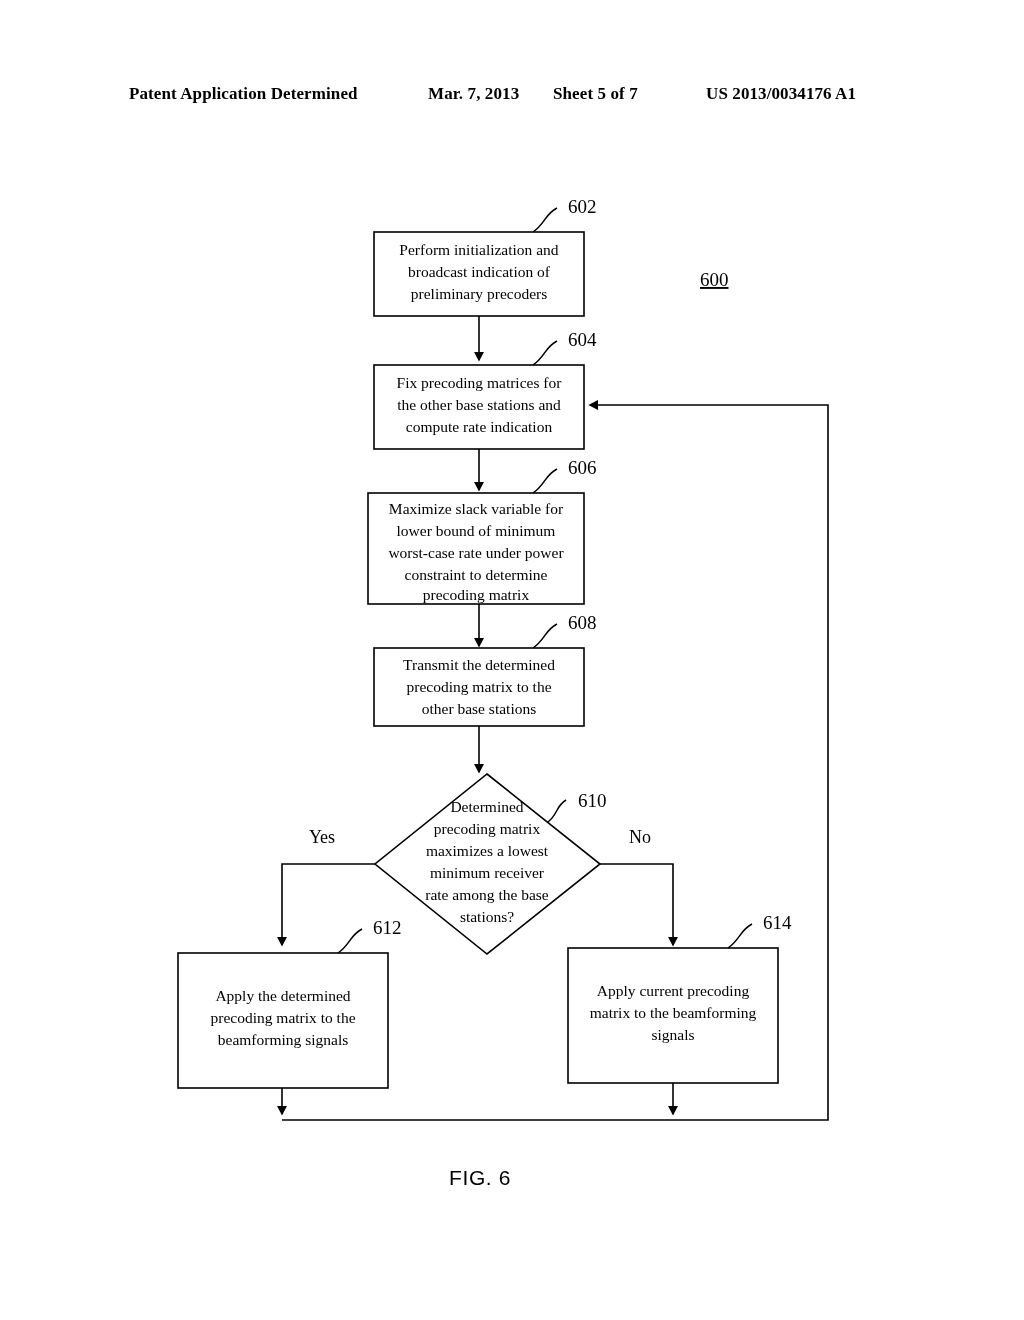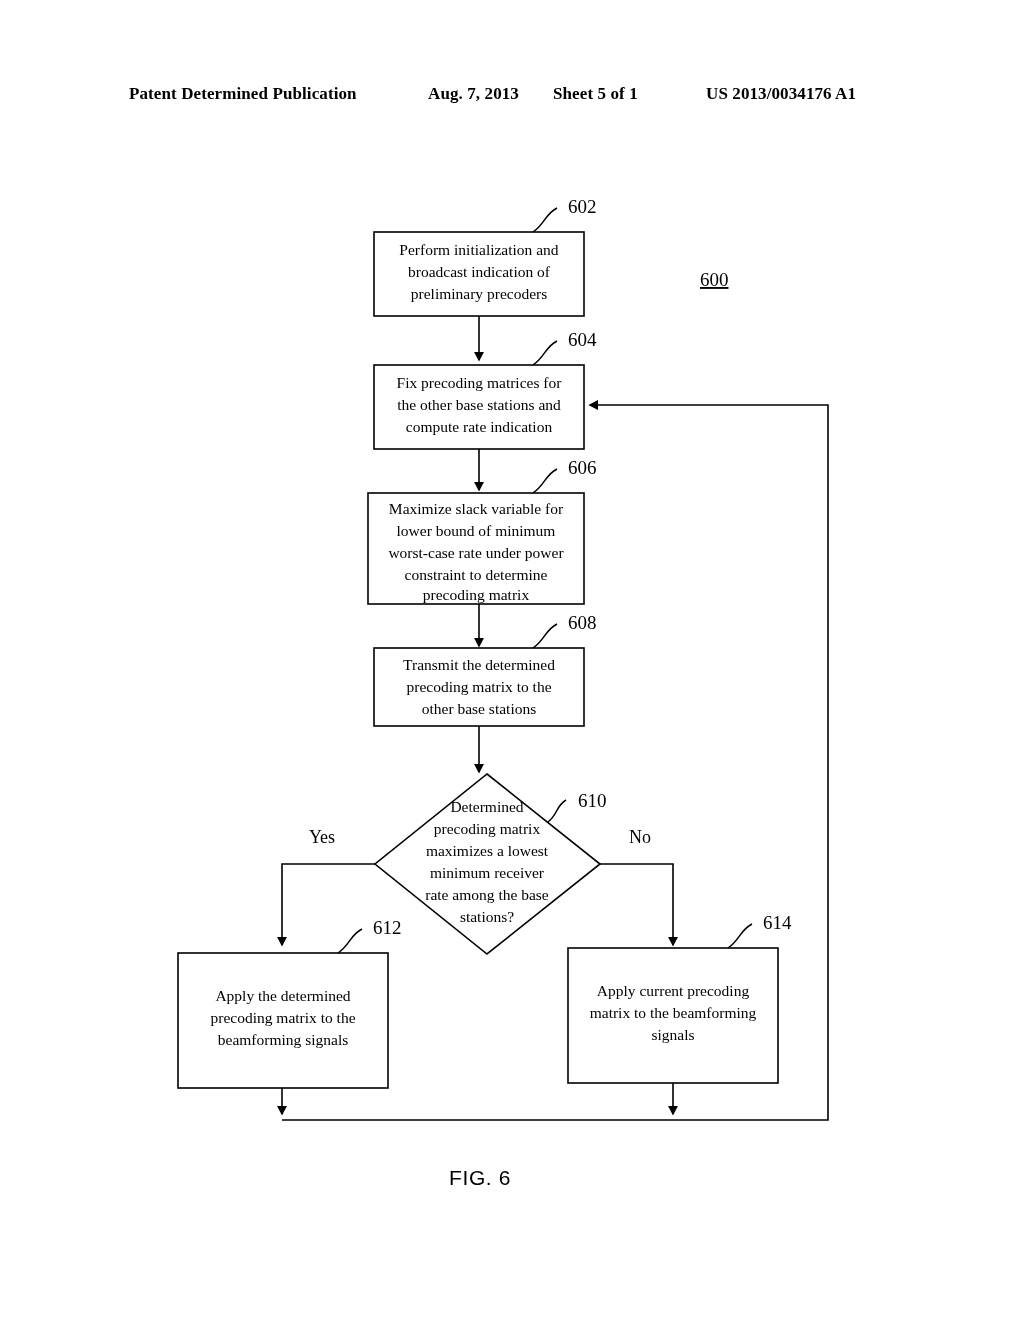--- a/index.html
+++ b/index.html
@@ -87,23 +87,23 @@
   .leader {
     stroke: #000000;
     stroke-width: 1.5;
     fill: none;
   }
 </style>
 </head>
 <body>
 
 <div class="page-header">
-  <span class="hdr-pub">Patent Determined Publication</span>
-  <span class="hdr-date">Aug. 7, 2013</span>
-  <span class="hdr-sheet">Sheet 5 of 1</span>
+  <span class="hdr-pub">Patent Application Determined</span>
+  <span class="hdr-date">Mar. 7, 2013</span>
+  <span class="hdr-sheet">Sheet 5 of 7</span>
   <span class="hdr-num">US 2013/0034176 A1</span>
 </div>
 
 <svg id="figure" viewBox="0 0 1024 1320">
 
   <defs>
     <marker id="arrow" markerWidth="10" markerHeight="10" refX="5.2" refY="3.2" orient="auto" markerUnits="strokeWidth">
       <path d="M0,0 L0,6.4 L6.2,3.2 z" fill="#000000"></path>
     </marker>
   </defs>

